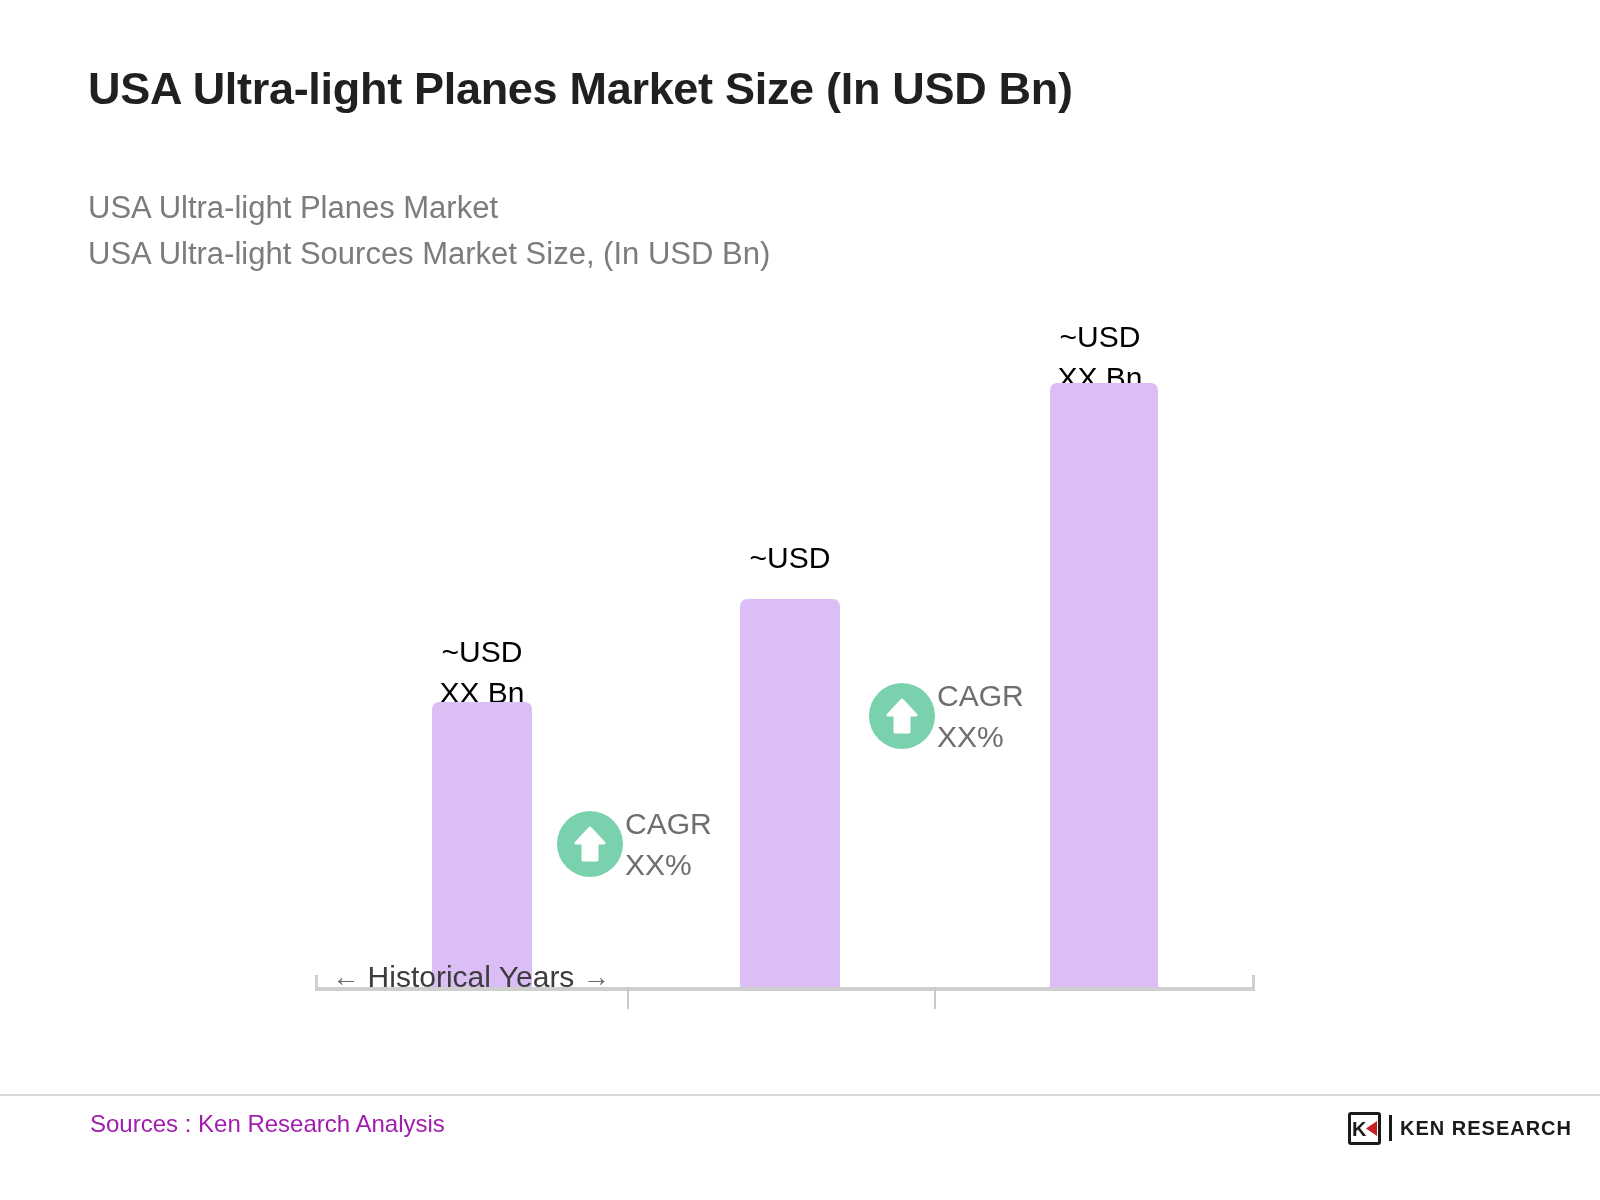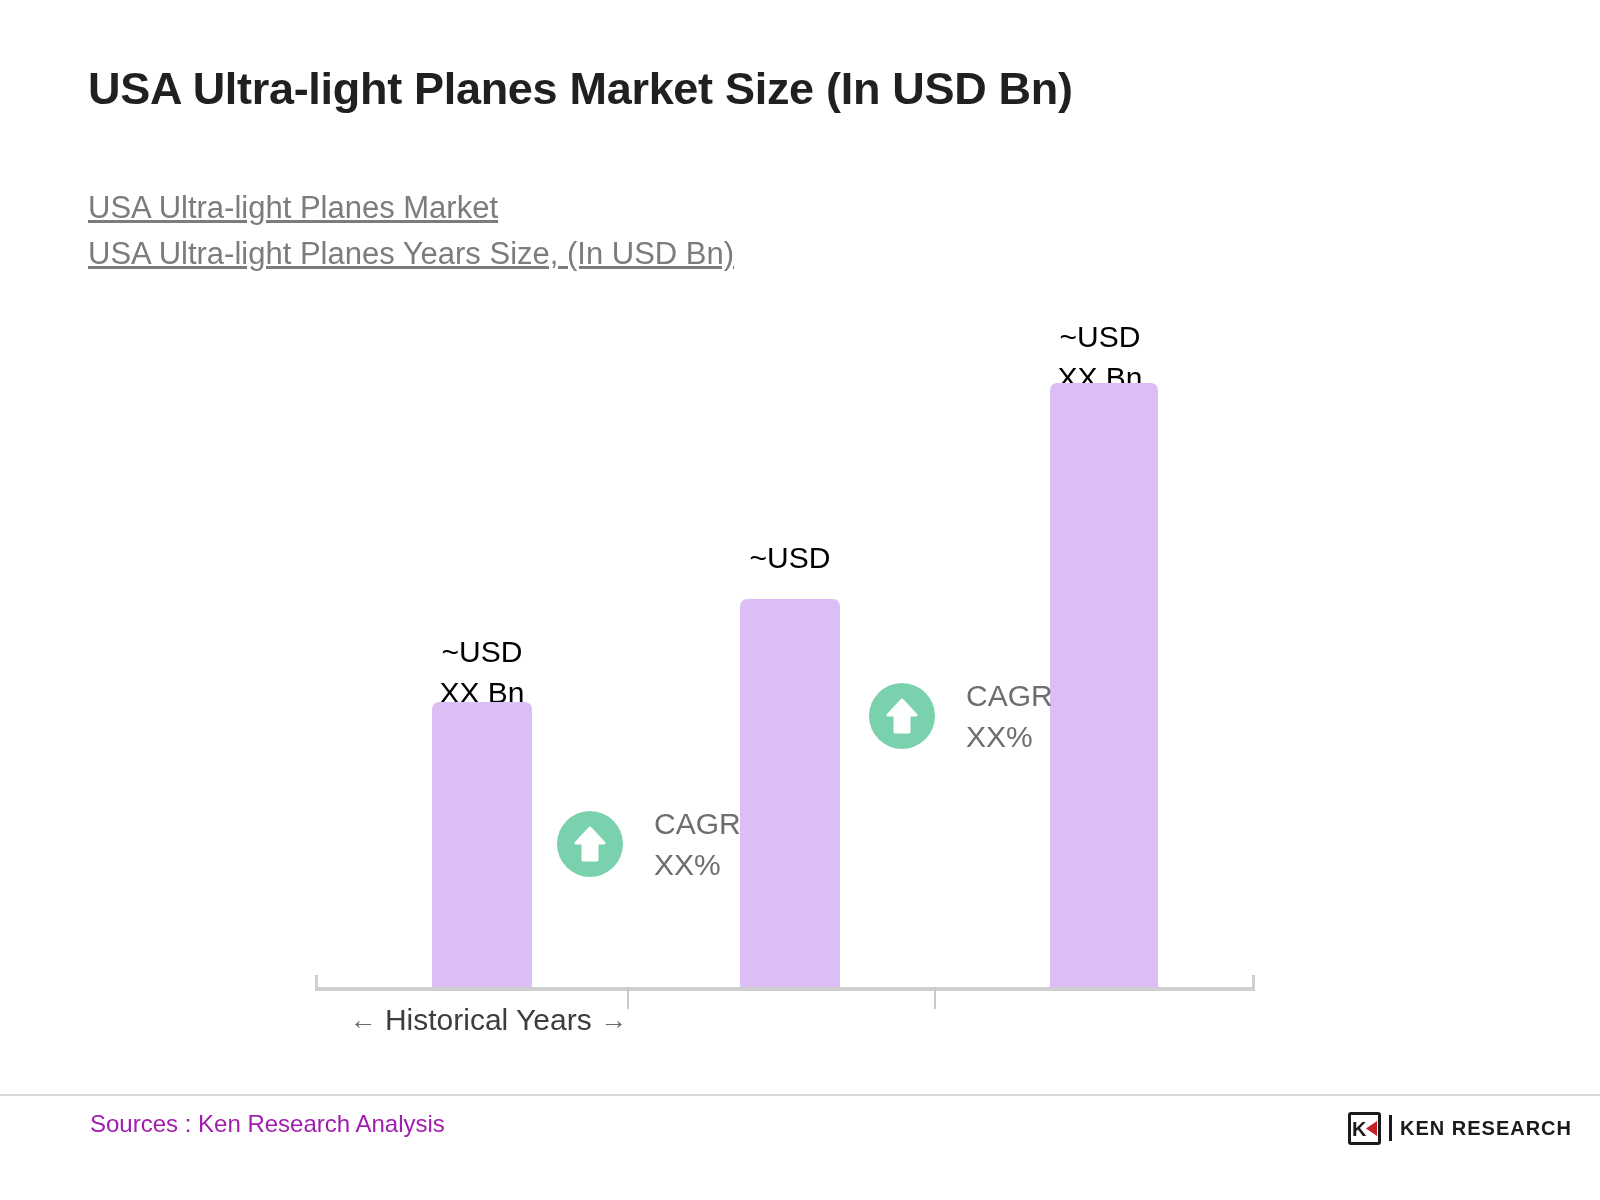--- a/index.html
+++ b/index.html
@@ -36,21 +36,21 @@
   .subtitle {
     position: absolute;
     left: 88px;
     top: 185px;
     font-size: 31px;
     line-height: 46px;
     color: #7c7c7c;
     font-weight: normal;
     white-space: nowrap;
   }
-  .subtitle-line { display: block; text-decoration: underline; }
+  .subtitle-line { display: block; }
 
   
   .plot {
     position: absolute;
     left: 0;
     top: 0;
     width: 1600px;
     height: 1200px;
   }
 
@@ -90,38 +90,38 @@
   .axis-divider {
     position: absolute;
     top: 987px;
     width: 2px;
     height: 22px;
     background: #c9c9c9;
   }
 
   .axis-caption {
     position: absolute;
-    top: 1003px;
+    top: 960px;
     font-size: 30px;
     color: #3d3d3d;
     white-space: nowrap;
-    text-align: right;
+    text-align: center;
   }
   .axis-caption .arw {
     color: #6b6b6b;
     font-size: 27px;
     vertical-align: 1px;
   }
 
   
   .cagr {
     position: absolute;
     display: flex;
     align-items: center;
-    gap: 31px;
+    gap: 2px;
   }
   .cagr-circle {
     width: 66px;
     height: 66px;
     border-radius: 50%;
     background: #7ad1ad;
     display: flex;
     align-items: center;
     justify-content: center;
     flex: 0 0 auto;
@@ -188,21 +188,21 @@
 </style>
 </head>
 <body>
 
 <div class="slide">
 
   <div class="title">USA Ultra-light Planes Market Size (In USD Bn)</div>
 
   <div class="subtitle">
     <span class="subtitle-line">USA Ultra-light Planes Market</span>
-    <span class="subtitle-line">USA Ultra-light Planes Years Size, (In USD Bn)</span>
+    <span class="subtitle-line">USA Ultra-light Sources Market Size, (In USD Bn)</span>
   </div>
 
   <div class="plot">
 
     <div class="bar-label" style="left:382px; top:606px; width:200px;">
       <span>~USD</span>
       <span>XX Bn</span>
     </div>
 
     <div class="bar" style="left:432px; top:702px; width:100px; height:287px;"></div>

